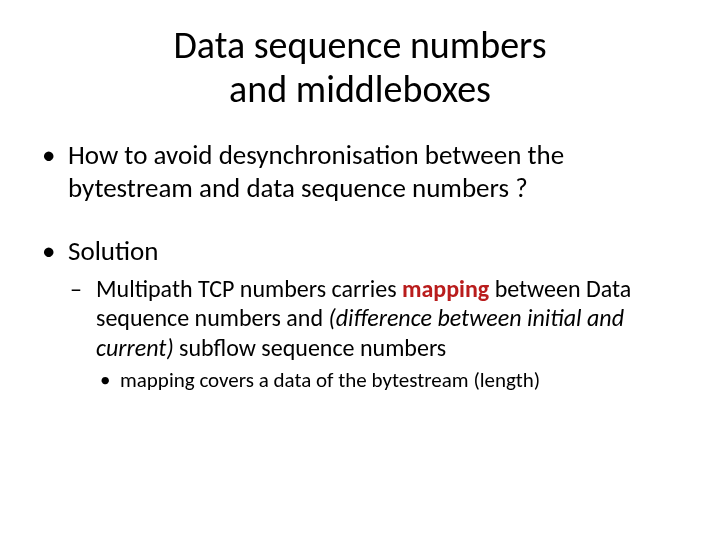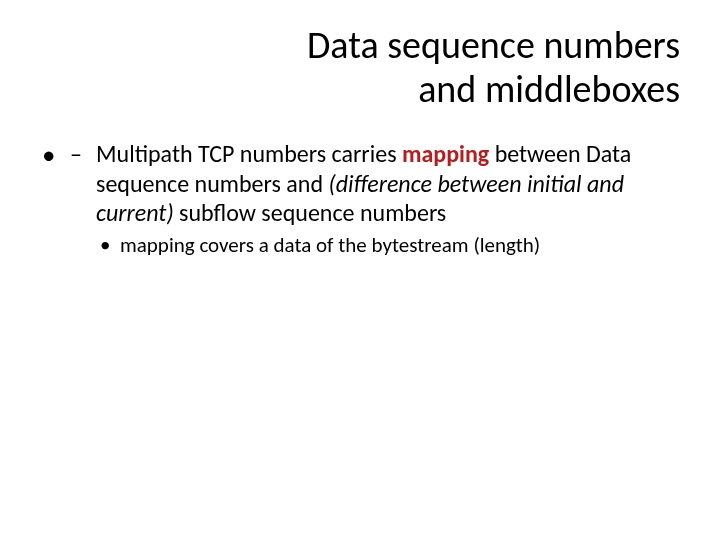--- a/index.html
+++ b/index.html
@@ -11,21 +11,21 @@
     font-family: Calibri, "Segoe UI", Arial, sans-serif;
     color: #000;
   }
   .slide {
     width: 720px;
     height: 540px;
     box-sizing: border-box;
     padding: 18px 40px 40px 40px;
   }
   .title {
-    text-align: right;
+    text-align: center;
     font-size: 38px;
     line-height: 1.15;
     margin: 6px 0 28px 0;
     font-weight: 400;
   }
   ul.lvl1 {
     list-style: none;
     padding: 0;
     margin: 0;
   }
@@ -91,20 +91,24 @@
 <body>
 
 <div class="slide">
   <h1 class="title">
     <span>Data sequence numbers</span><br>
     <span>and middleboxes</span>
   </h1>
 
   <ul class="lvl1">
     <li>
+      <span>How to avoid desynchronisation between the bytestream and data sequence numbers ?</span>
+    </li>
+    <li>
+      <span>Solution</span>
       <ul class="lvl2">
         <li>
           <span>Multipath TCP numbers carries </span><span class="hl">mapping</span><span> between Data sequence numbers and </span><span class="ital">(difference between initial and current)</span><span> subflow sequence numbers</span>
           <ul class="lvl3">
             <li>
               <span>mapping covers a data of the bytestream (length)</span>
             </li>
           </ul>
         </li>
       </ul>

